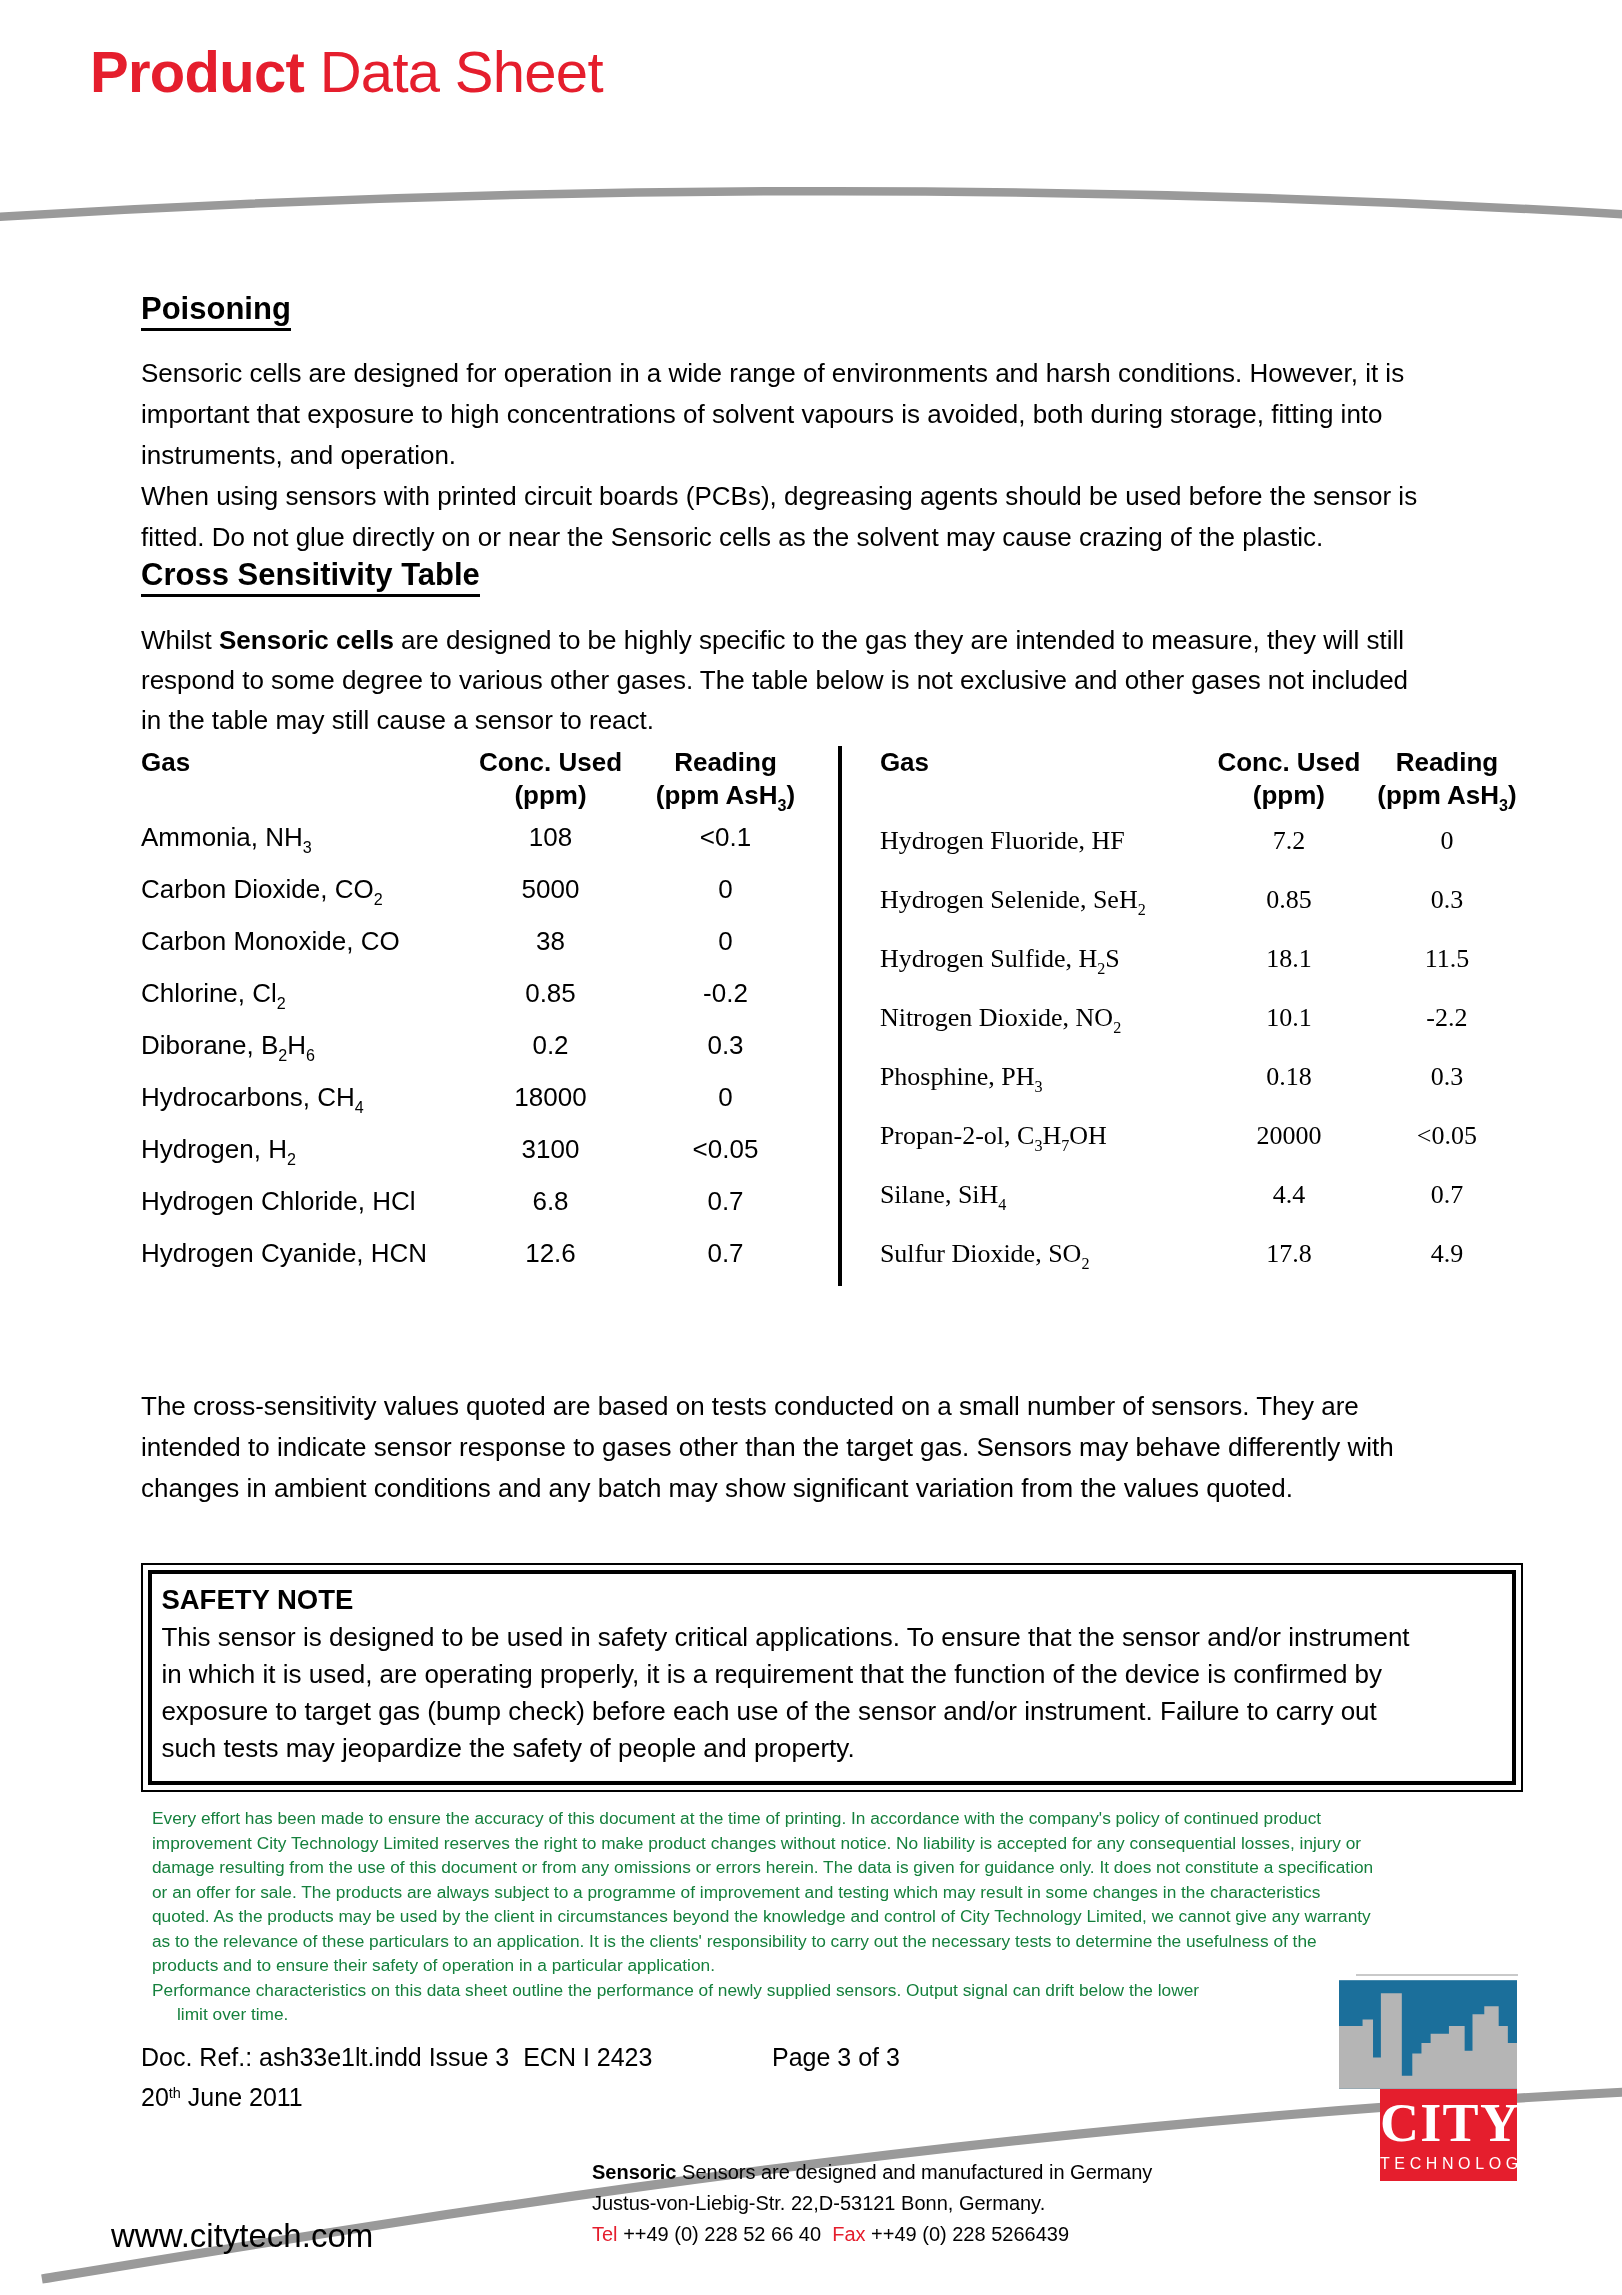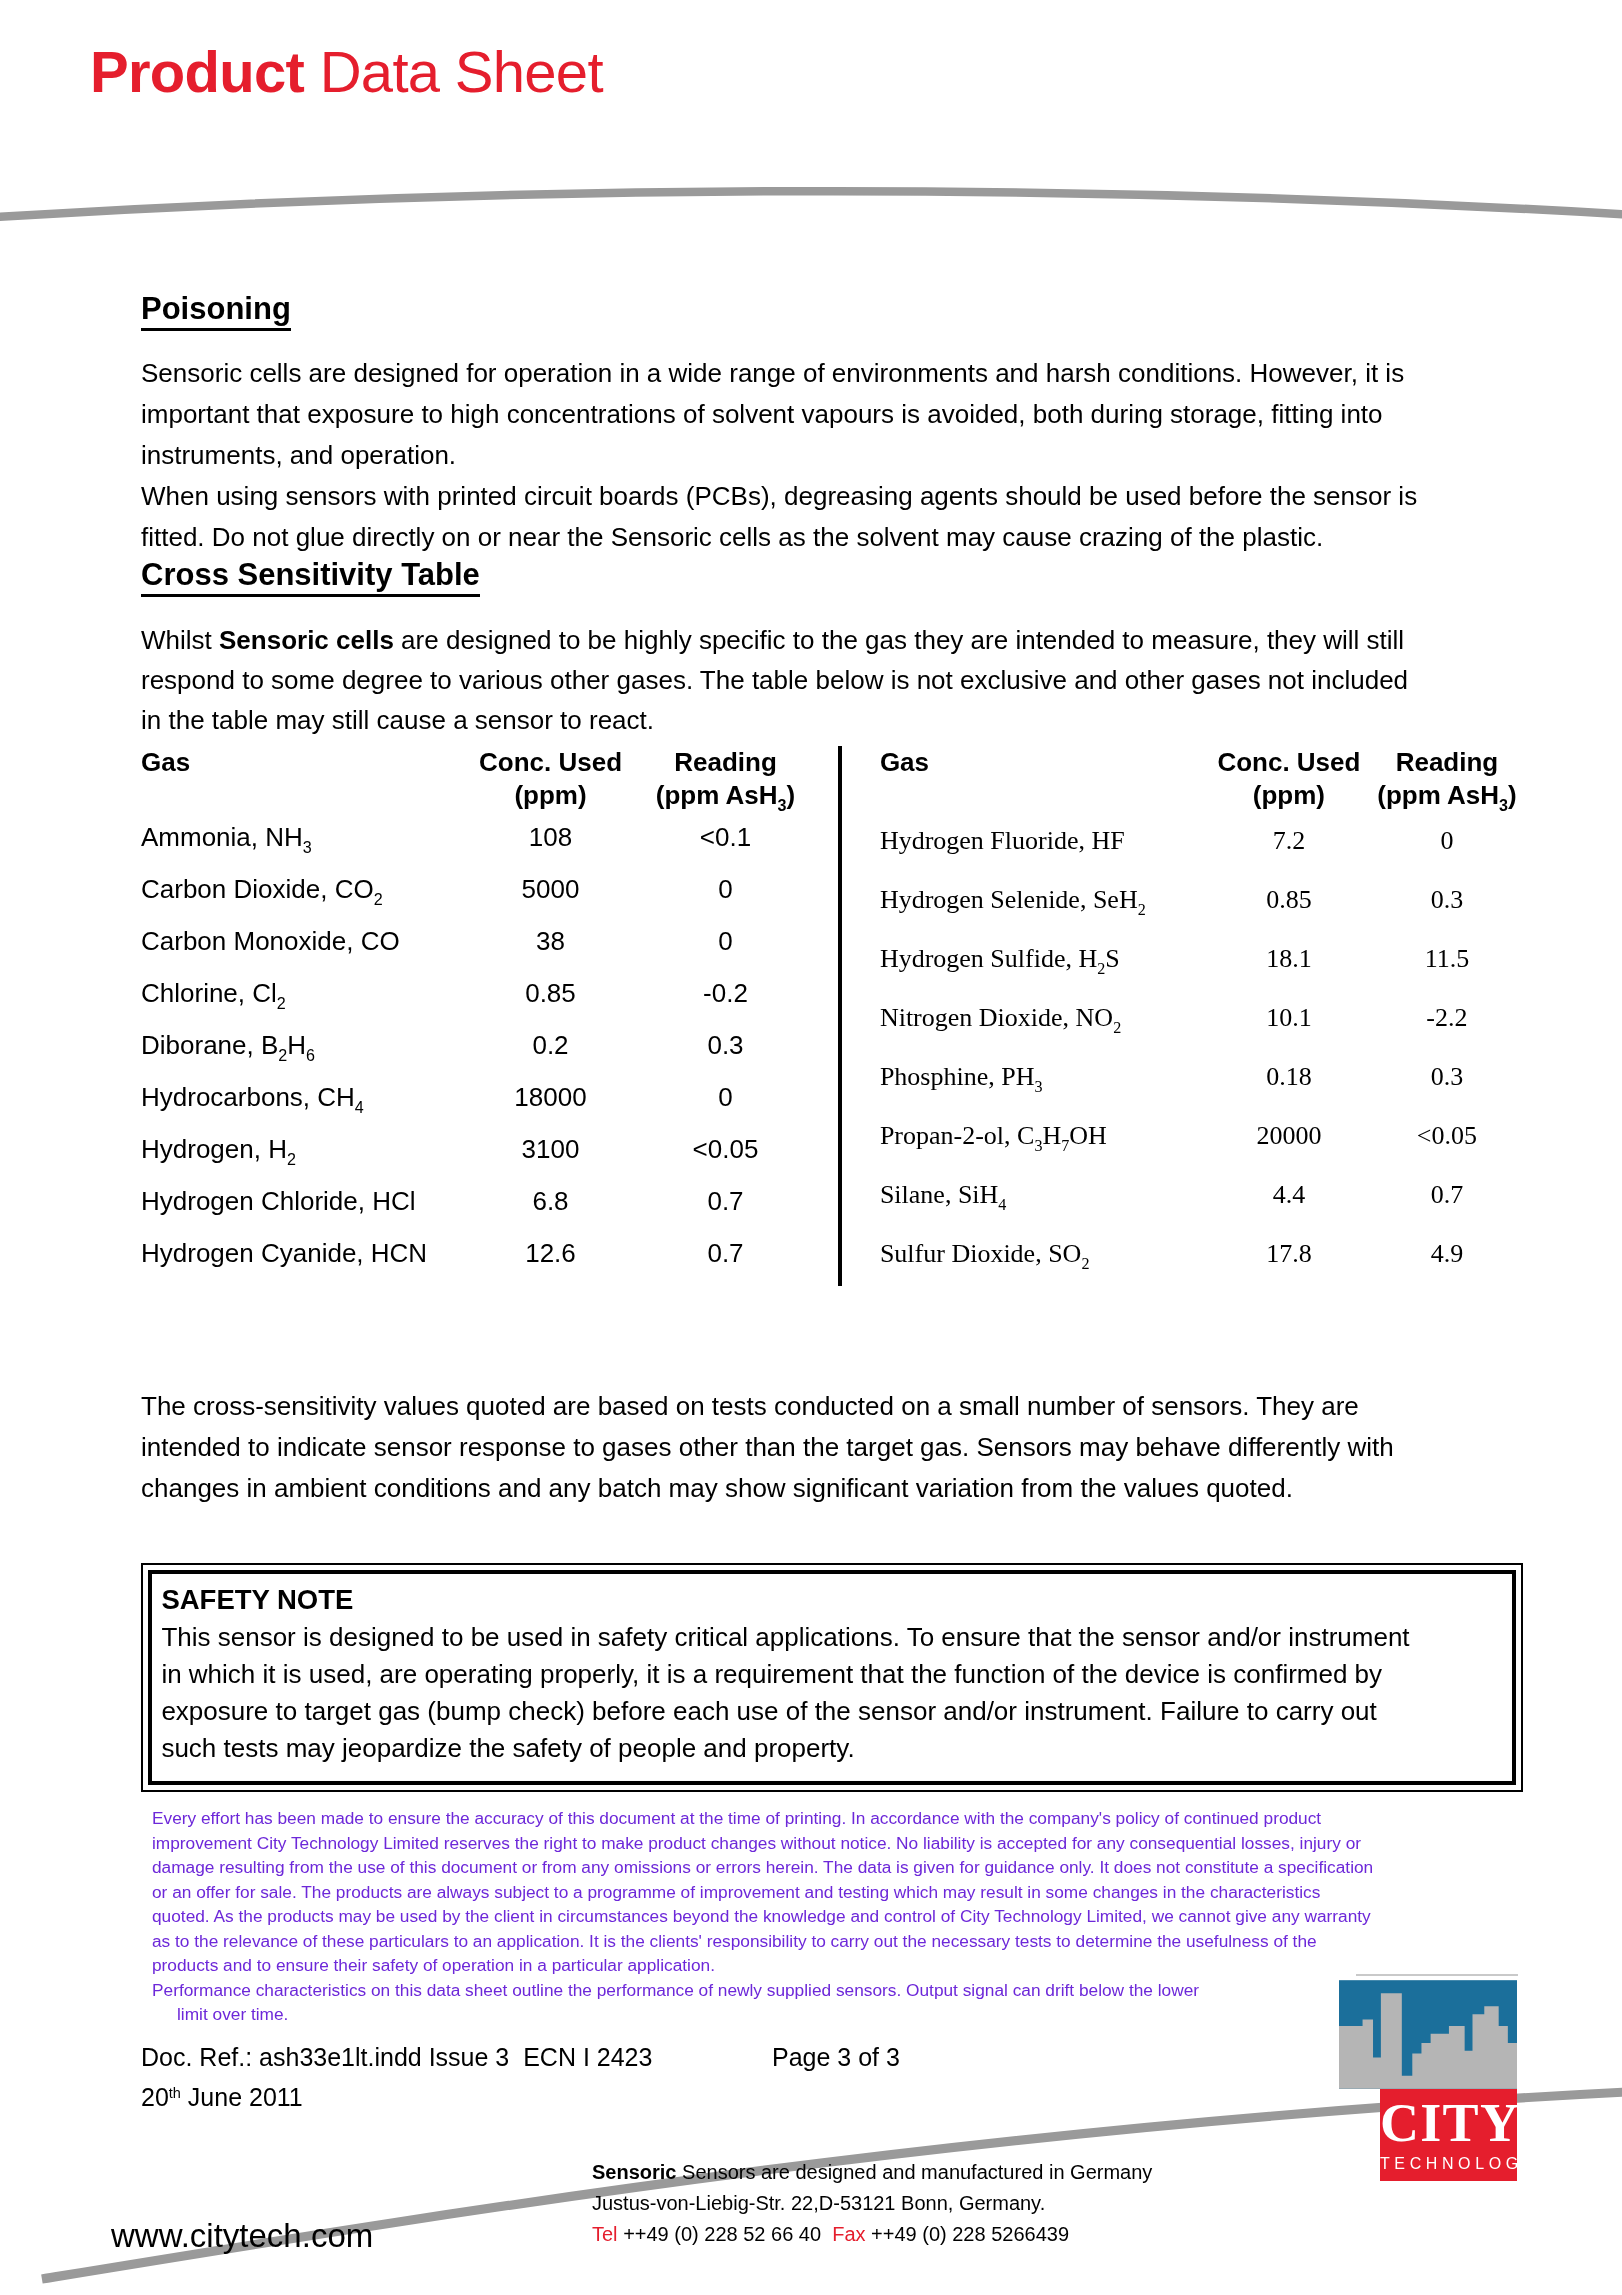--- a/index.html
+++ b/index.html
@@ -39,21 +39,21 @@
 
   #sec-post-p{position:absolute;left:141px;top:1386px;width:1400px;}
 
   
   #safety-box{position:absolute;left:141px;top:1563px;width:1382px;box-sizing:border-box;border:2.6px solid #000;padding:5.2px;}
   #safety-inner{border:4.6px solid #000;padding:6.5px 13px 14.4px 9.2px;}
   #safety-heading{font-size:27.5px;font-weight:700;line-height:38px;}
   #safety-body{font-size:26px;line-height:37px;white-space:pre-line;}
 
   
-  #disclaimer{position:absolute;left:152px;top:1806px;width:1413px;font-size:17.3px;line-height:24.5px;color:#6d28d9;}
+  #disclaimer{position:absolute;left:152px;top:1806px;width:1413px;font-size:17.3px;line-height:24.5px;color:#15803d;}
   #disclaimer .pre-line{white-space:pre-line;}
   #disclaimer-limit{padding-left:25px;}
 
   #docref{position:absolute;left:141px;top:2040px;width:1047px;font-size:25px;line-height:35px;}
   #docref-line1{white-space:pre-wrap;}
   #page-indicator{position:absolute;left:631px;top:0;white-space:pre;}
   #docref-date{margin-top:1.3px;}
 
   
   #logo-topline{position:absolute;left:1356px;top:1974px;width:162px;height:2px;background:#c9c9c9;}

